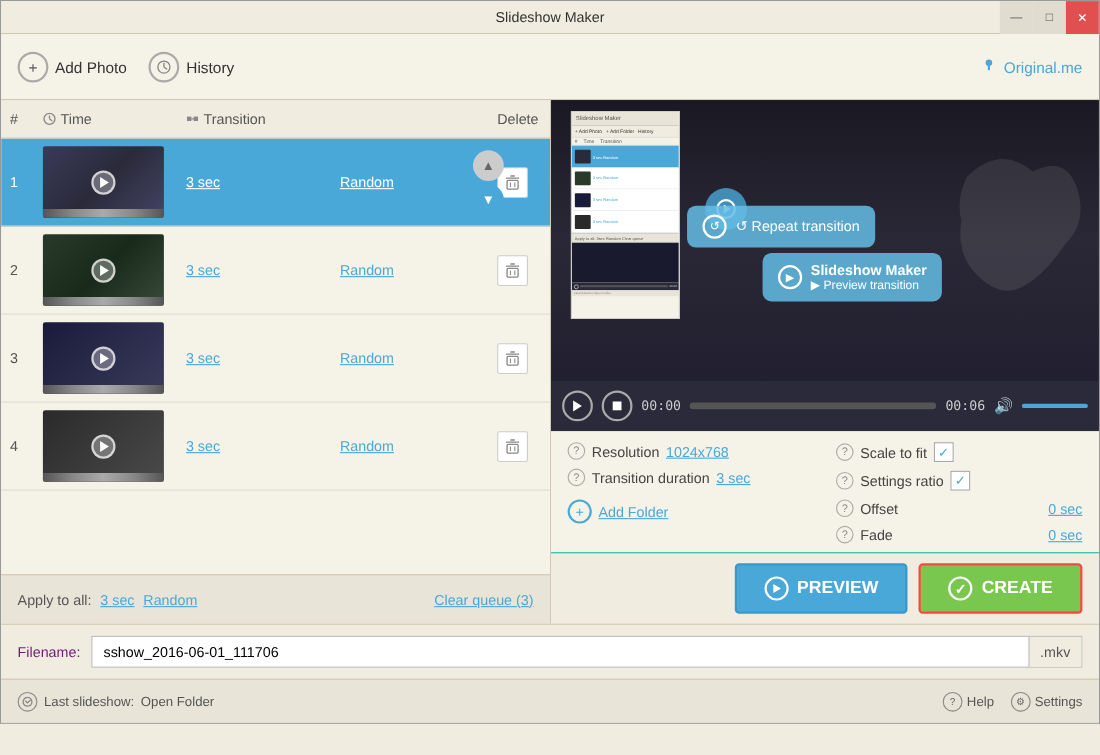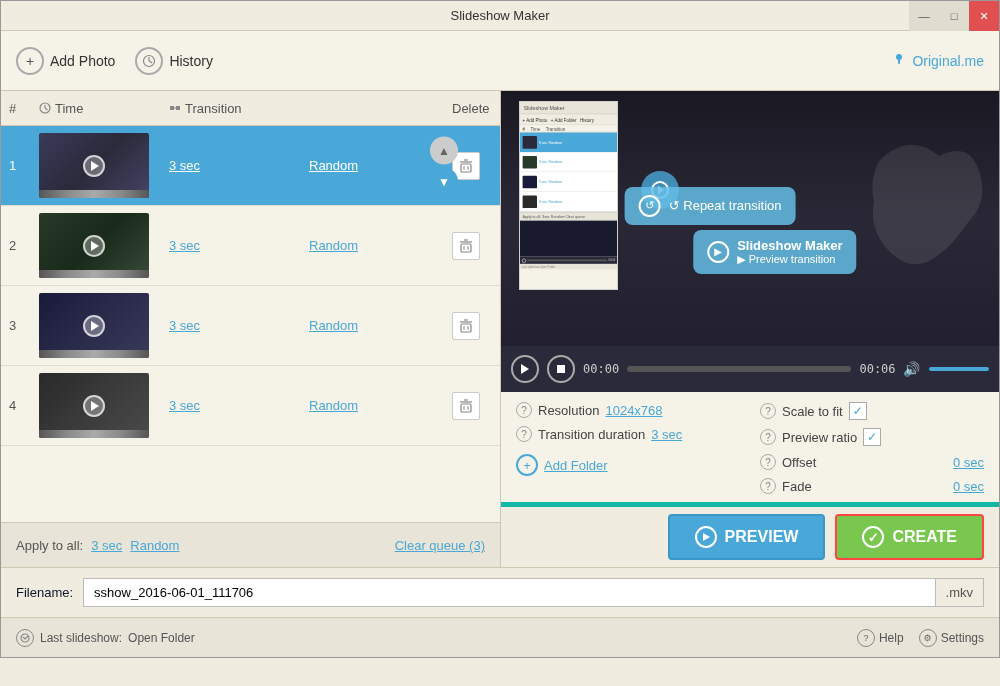--- a/index.html
+++ b/index.html
@@ -345,21 +345,21 @@
     }
 
     .filename-bar {
       height: 55px;
       display: flex;
       align-items: center;
       padding: 0 15px;
       gap: 10px;
       background: #f0ece0;
     }
-    .filename-label { font-size: 13px; color: #0f172a; }
+    .filename-label { font-size: 13px; color: #701a75; }
     .filename-input-wrap {
       display: flex;
       flex: 1;
       border: 1px solid #bbb;
       background: white;
     }
     .filename-input {
       flex: 1;
       border: none;
       outline: none;
@@ -796,38 +796,38 @@
           </div>
 
           <div>
             <div class="setting-row">
               <div class="q-icon">?</div>
               <span>Scale to fit</span>
               <div class="setting-checkbox">✓</div>
             </div>
             <div class="setting-row" style="margin-top:8px;">
               <div class="q-icon">?</div>
-              <span>Preview ratio</span>
+              <span>Settings ratio</span>
               <div class="setting-checkbox">✓</div>
             </div>
             <div class="setting-row" style="margin-top:8px;">
               <div class="q-icon">?</div>
               <span>Offset</span>
               <span class="setting-link" style="margin-left:auto;">0 sec</span>
             </div>
             <div class="setting-row" style="margin-top:8px;">
               <div class="q-icon">?</div>
               <span>Fade</span>
               <span class="setting-link" style="margin-left:auto;">0 sec</span>
             </div>
           </div>
         </div>
       </div>
 
-      <div class="action-buttons" style="background:#f0ece0; height:65px; border-top:5px solid #14b8a6;">
+      <div class="action-buttons" style="background:#f0ece0; height:65px; border-top:1px solid #14b8a6;">
         <button class="preview-btn">
           <div class="btn-play-icon"></div>
           <span>PREVIEW</span>
         </button>
         <button class="create-btn">
           <div class="btn-check-icon">✓</div>
           <span>CREATE</span>
         </button>
       </div>
 

